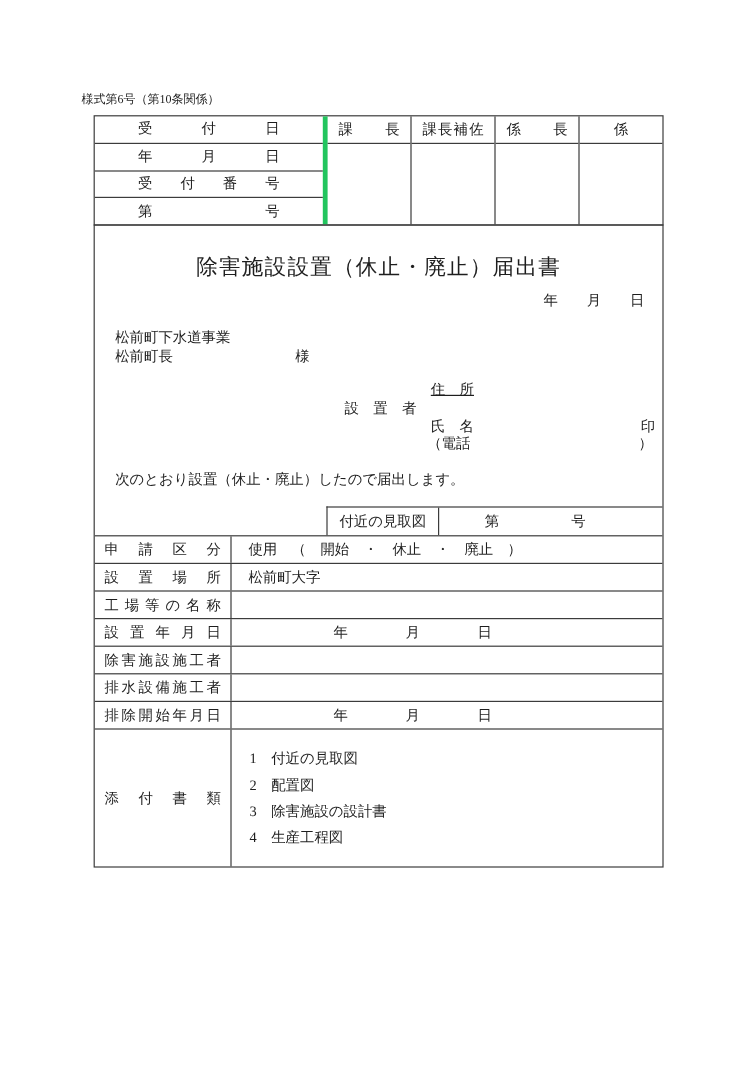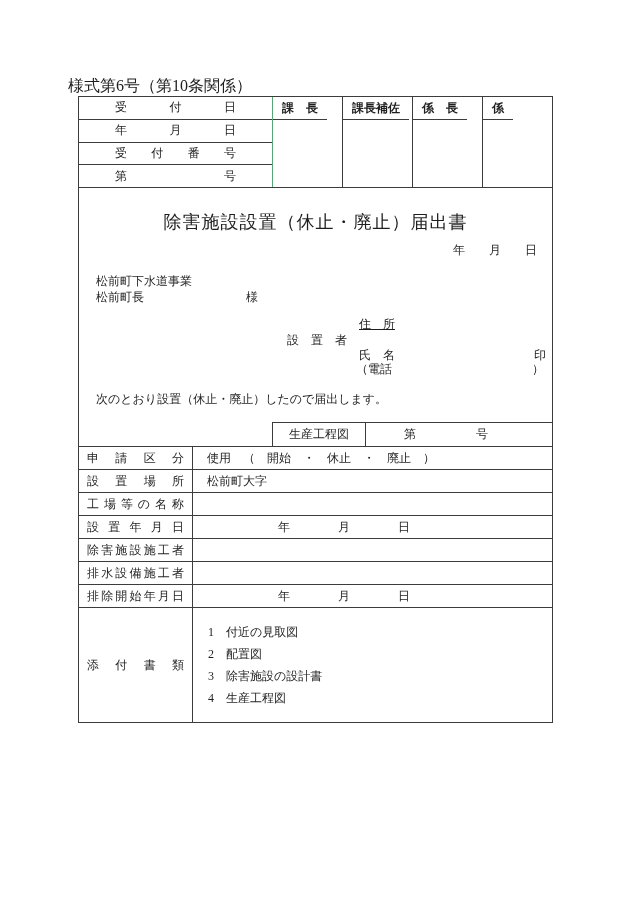--- a/index.html
+++ b/index.html
@@ -9,38 +9,38 @@
     width:630px; height:903px;
     background:#ffffff;
     font-family:"Liberation Serif","DejaVu Serif",serif;
     color:#1e1e1e;
     font-size:12px;
     overflow:hidden;
   }
   .abs { position:absolute; white-space:pre; }
 
   
-  .form-number { left:68px; top:76px; font-size:16px; }
+  .form-number { left:68px; top:76px; font-size:10px; }
 
   
   .reception-table {
     position:absolute; left:78px; top:96px;
     width:475px; height:92px;
     border:1px solid #3c3c3c;
     display:flex;
   }
-  .rt-left { width:194px; border-right:1px solid #22c55e; display:flex; flex-direction:column; }
+  .rt-left { width:194px; border-right:4px solid #22c55e; display:flex; flex-direction:column; }
   .rt-row {
     flex:1; border-bottom:1px solid #3c3c3c;
     display:flex; align-items:center;
     padding:0 36px;
   }
   .rt-row:last-child { border-bottom:none; }
   .rt-row > span { width:100%; text-align:justify; text-align-last:justify; }
-  .rt-col { width:70px; border-right:1px solid #3c3c3c; display:flex; flex-direction:row;font-weight:bold; }
+  .rt-col { width:70px; border-right:1px solid #3c3c3c; display:flex; flex-direction:column; }
   .rt-col:last-child { border-right:none; flex:1; }
   .rt-head {
     height:23px; border-bottom:1px solid #3c3c3c;
     display:flex; align-items:center; padding:0 9px;
   }
   .rt-head > span { width:100%; text-align:justify; text-align-last:justify; }
   .rt-head.center > span { text-align:center; text-align-last:center; }
   .rt-stamp { flex:1; }
 
   
@@ -158,21 +158,21 @@
     <div class="abs lbl-address">住　所</div>
     <div class="abs lbl-installer">設　置　者</div>
     <div class="abs lbl-name">氏　名</div>
     <div class="abs lbl-seal">印</div>
     <div class="abs lbl-phone">（電話</div>
     <div class="abs lbl-phone-close">）</div>
 
     <div class="abs declaration">次のとおり設置（休止・廃止）したので届出します。</div>
 
     <div class="ino-table">
-      <div class="ino-label">生産工程図</div>
+      <div class="ino-label">付近の見取図</div>
       <div class="ino-value">第　　　　　号</div>
     </div>
 
     <div class="main-table">
 
       <div class="mt-row">
         <div class="mt-label">
             <span>申　請　区　分</span>
           </div>
         <div class="mt-value">使用　（　開始　・　休止　・　廃止　）</div>

